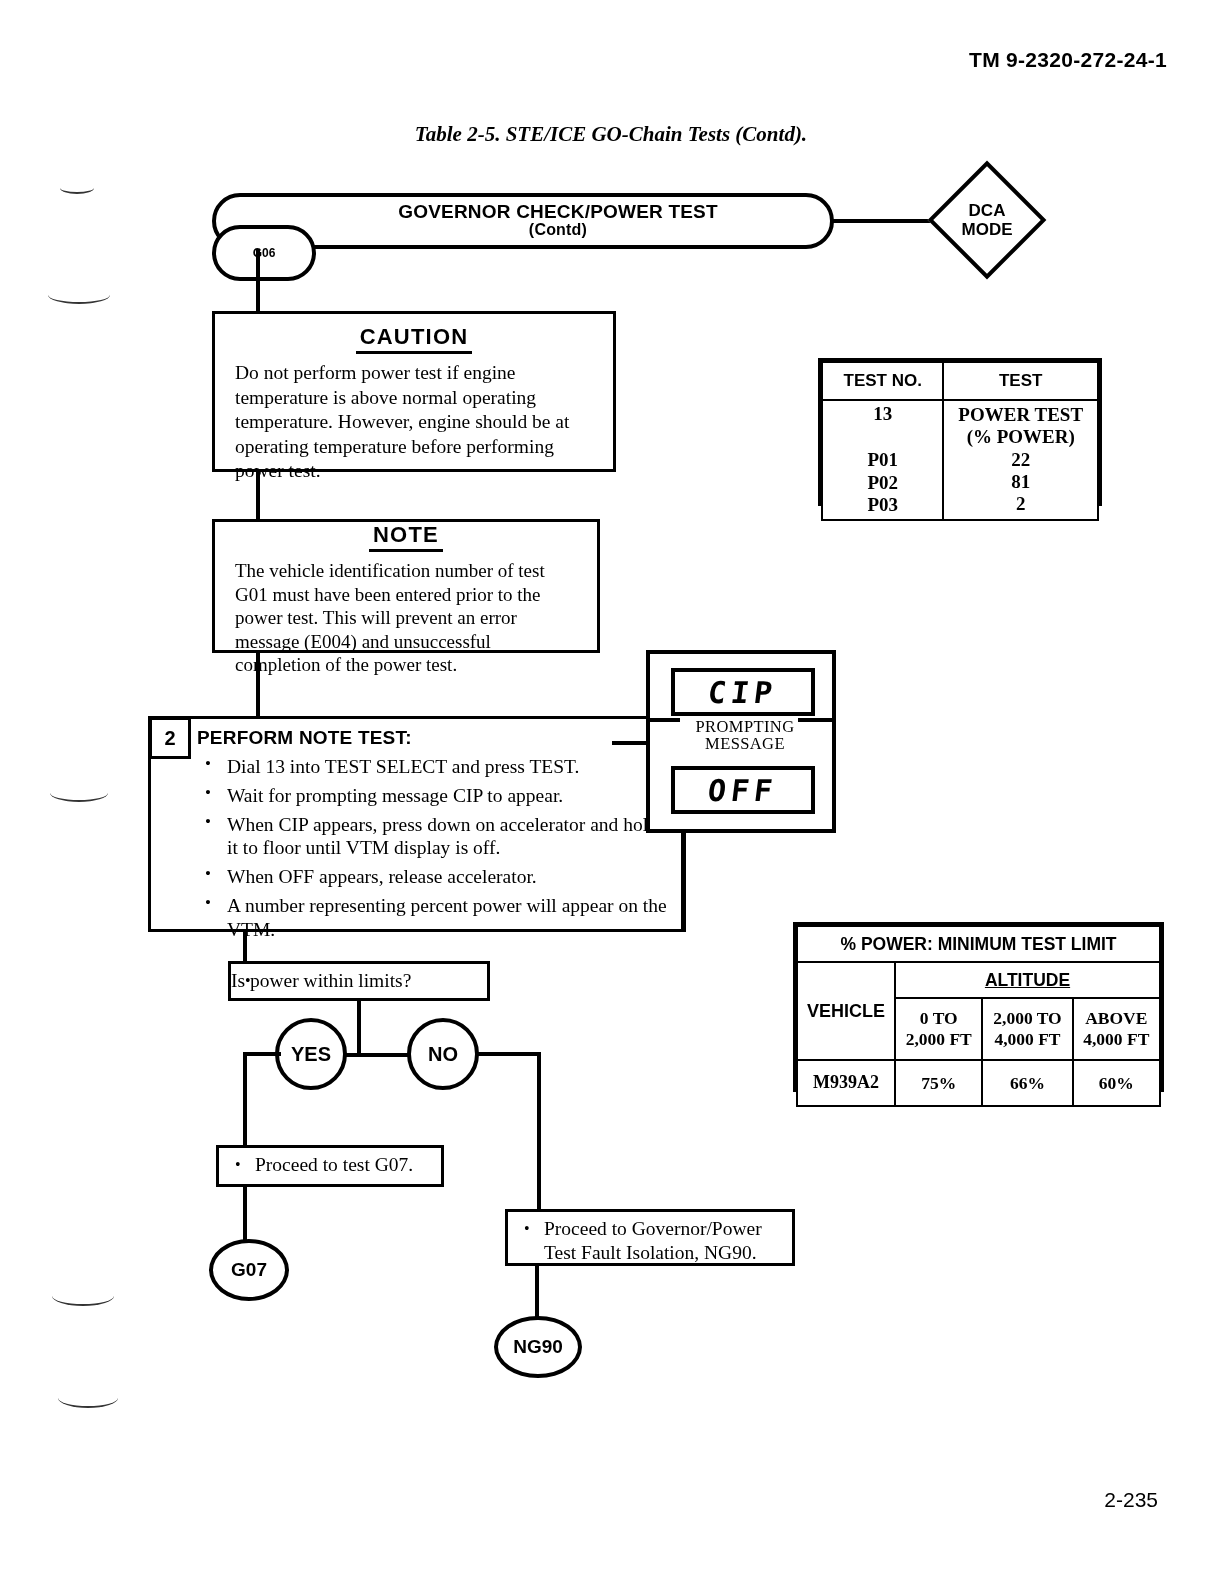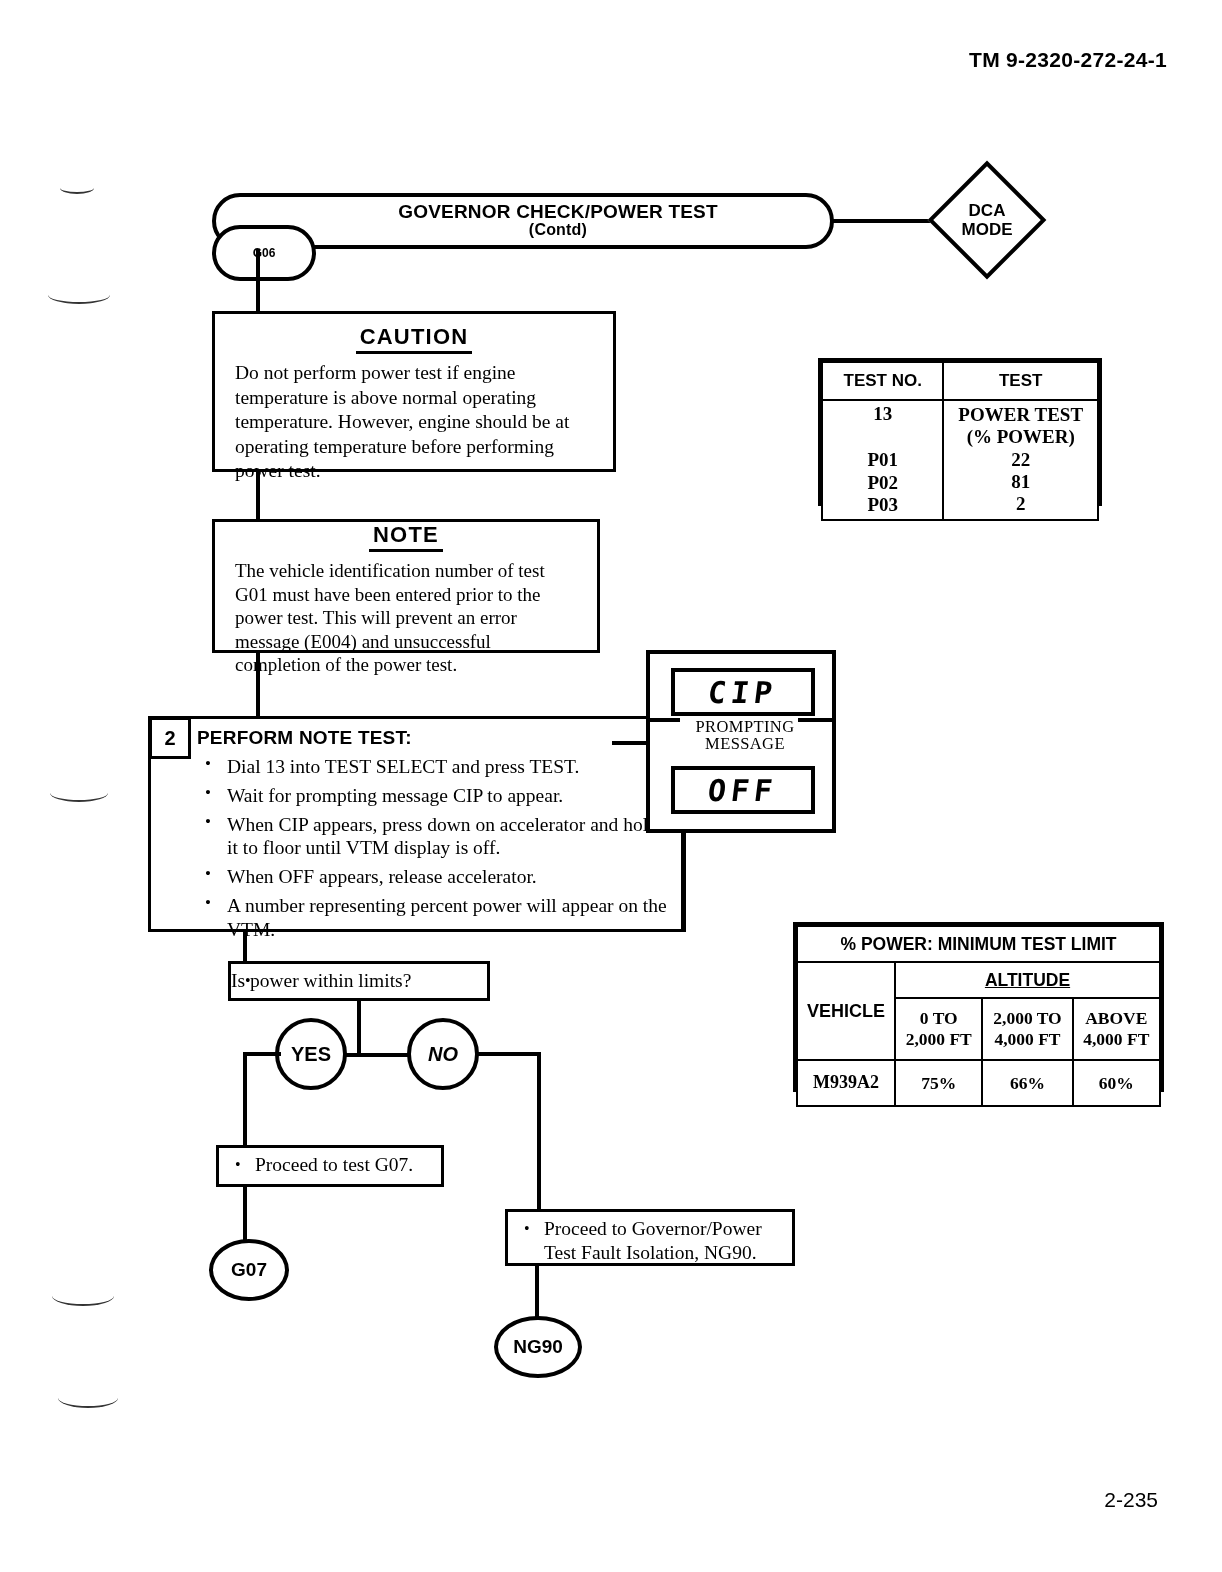--- a/index.html
+++ b/index.html
@@ -150,20 +150,21 @@
     position:absolute;border-bottom:2px solid #111;border-radius:50%;
     width:52px;height:16px;opacity:.85;
   }
 </style>
 </head>
 <body>
 
 <div class="page">
 
   <div class="abs tm-number">TM 9-2320-272-24-1</div>
+  <div class="abs table-caption">Table 2-5. STE/ICE GO-Chain Tests (Contd).</div>
   <div class="abs page-number">2-235</div>
 
   <div class="scanmark" style="left:60px;top:182px;width:34px;height:10px;"></div>
   <div class="scanmark" style="left:48px;top:286px;width:62px;height:16px;"></div>
   <div class="scanmark" style="left:50px;top:784px;width:58px;height:16px;"></div>
   <div class="scanmark" style="left:52px;top:1286px;width:62px;height:18px;"></div>
   <div class="scanmark" style="left:58px;top:1388px;width:60px;height:18px;"></div>
 
   <div class="box banner">
     <div class="banner-title">
@@ -275,21 +276,21 @@
   <div class="box qbox" style="left:228px;top:961px;width:262px;height:40px;">
     <span>Is power within limits?</span>
   </div>
 
   <div class="vline" style="left:357px;top:1001px;height:54px;"></div>
   <div class="hline" style="left:300px;top:1053px;width:120px;"></div>
 
   <div class="circ" style="left:275px;top:1018px;width:72px;height:72px;">
     <span>YES</span>
   </div>
-  <div class="circ" style="left:407px;top:1018px;width:72px;height:72px;font-style:italic;">
+  <div class="circ" style="left:407px;top:1018px;width:72px;height:72px;">
     <span>NO</span>
   </div>
 
   <div class="hline" style="left:243px;top:1052px;width:38px;"></div>
   <div class="vline" style="left:243px;top:1052px;height:95px;"></div>
 
   <div class="hline" style="left:475px;top:1052px;width:66px;"></div>
   <div class="vline" style="left:537px;top:1052px;height:158px;"></div>
 
   <div class="box" style="left:216px;top:1145px;width:228px;height:42px;">

